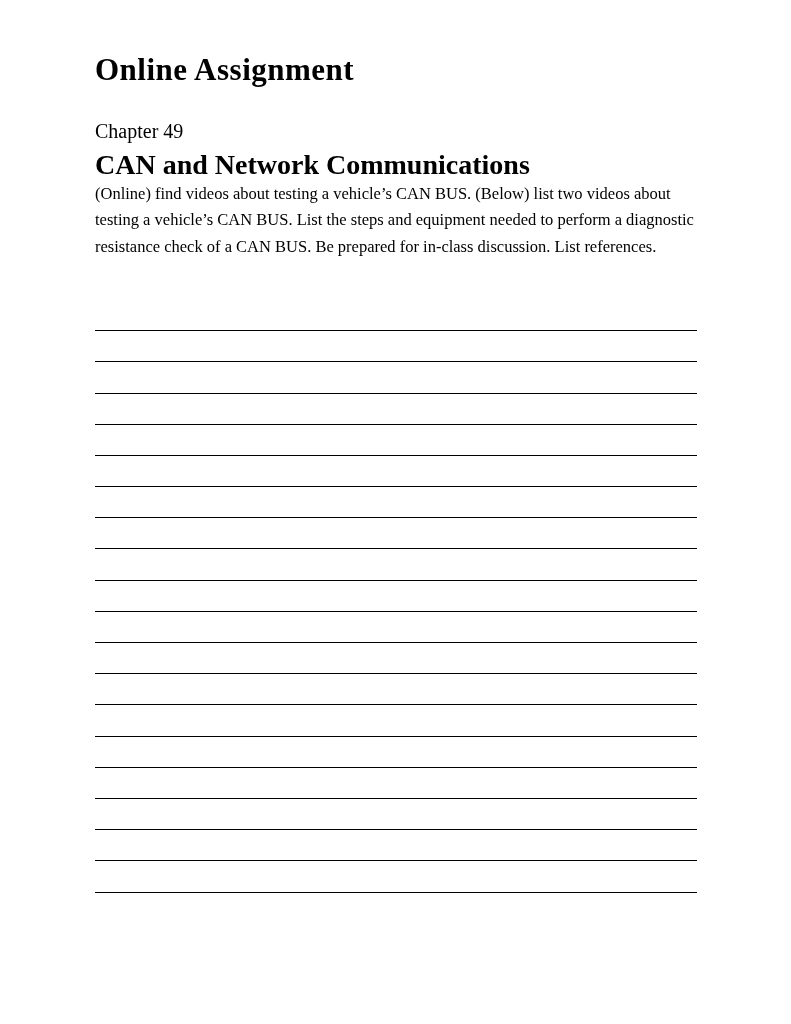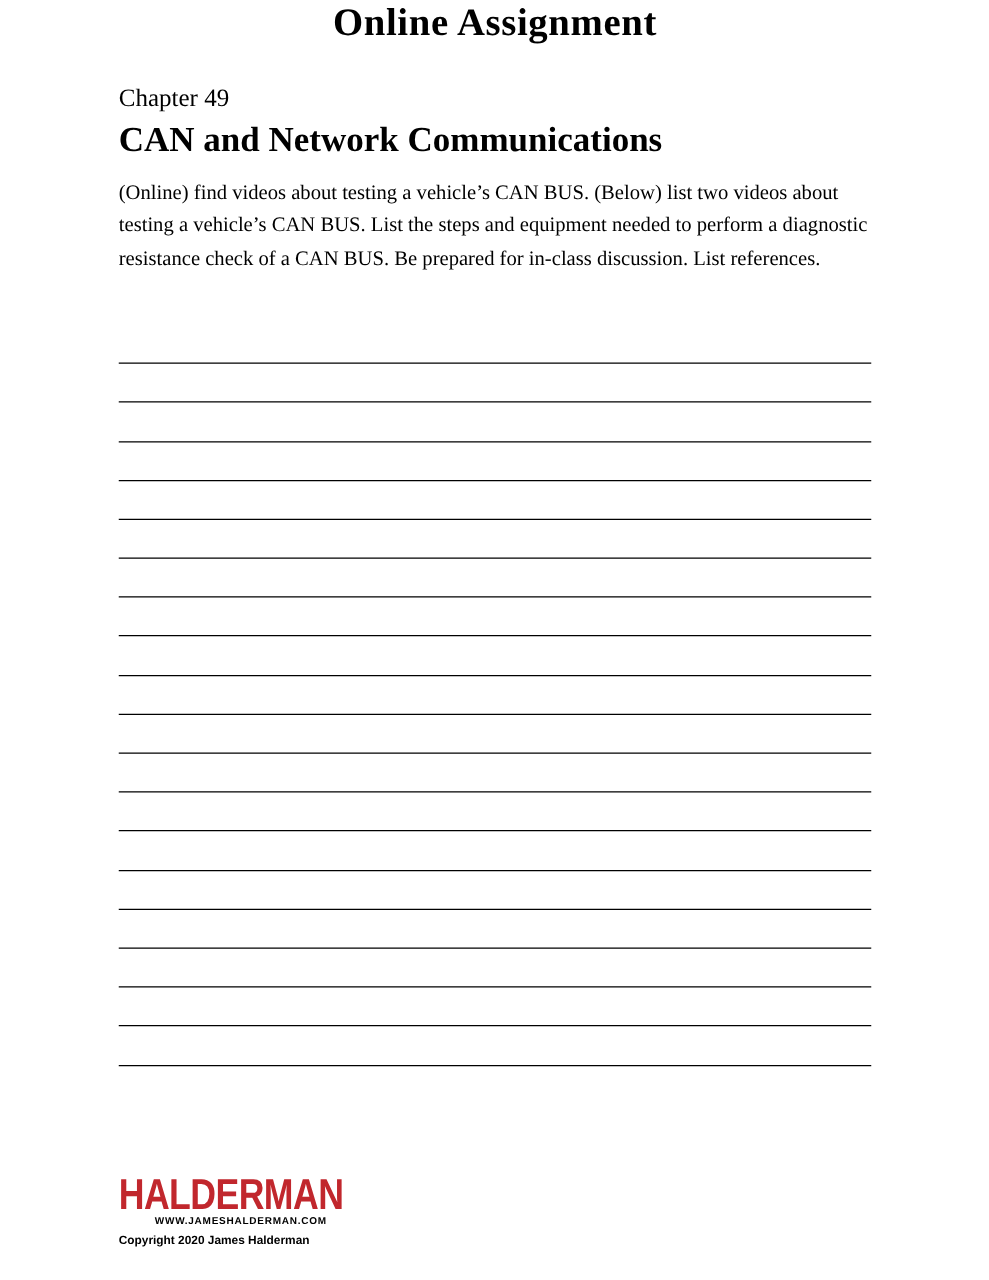--- a/index.html
+++ b/index.html
@@ -16,23 +16,23 @@
     overflow: hidden;
   }
   .page {
     box-sizing: border-box;
     width: 791px;
     height: 1024px;
     padding: 0 94px 0 95px;
     position: relative;
   }
   .doc-title {
-    text-align: center;
     font-weight: bold;
     font-size: 31px;
+    padding-top: 52px;
     letter-spacing: 0.5px;
   }
   .chapter-label {
     font-weight: normal;
     font-size: 20px;
     margin-top: 32px;
     line-height: 1.1;
   }
   .chapter-title {
     font-weight: bold;
@@ -41,21 +41,21 @@
     line-height: 1.1;
   }
   .question-label {
     font-weight: bold;
     font-size: 17px;
     margin-top: 26px;
   }
   .question-text {
     font-size: 16.5px;
     line-height: 1.6;
-    margin-top: 12px;
+    margin-top: 0;
     max-width: 604px;
   }
   .answer-lines {
     margin-top: 40px;
   }
   .answer-line {
     height: 30.2px;
     border-bottom: 1.6px solid #000000;
   }
   .footer {
@@ -122,21 +122,14 @@
       <div class="answer-line"></div>
       <div class="answer-line"></div>
       <div class="answer-line"></div>
       <div class="answer-line"></div>
       <div class="answer-line"></div>
       <div class="answer-line"></div>
       <div class="answer-line"></div>
       <div class="answer-line"></div>
     </div>
 
-  <div class="footer">
-    <div class="logo-block">
-      <div class="logo-text" style="color: rgb(193, 39, 45);">HALDERMAN</div>
-      <div class="logo-site">WWW.JAMESHALDERMAN.COM</div>
-    </div>
-    <div class="copyright">Copyright 2020 James Halderman</div>
-  </div>
 
 </div>
 
 </body></html>

